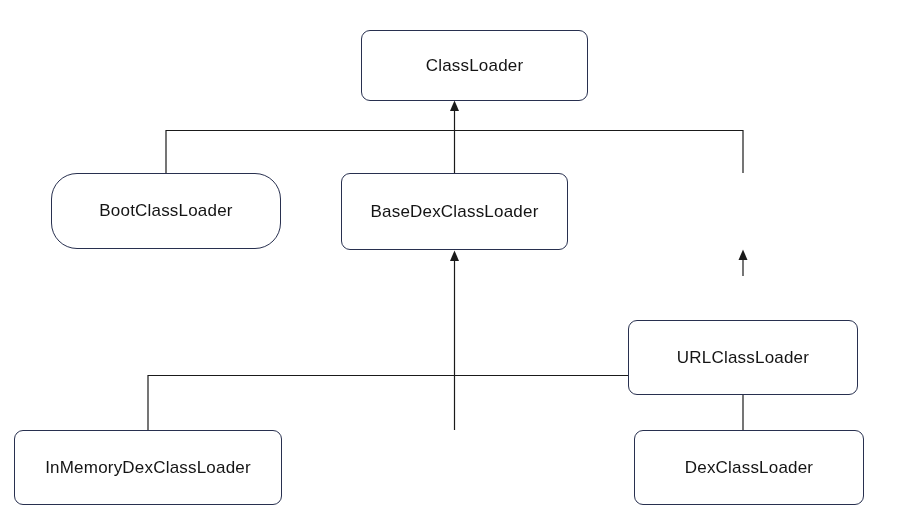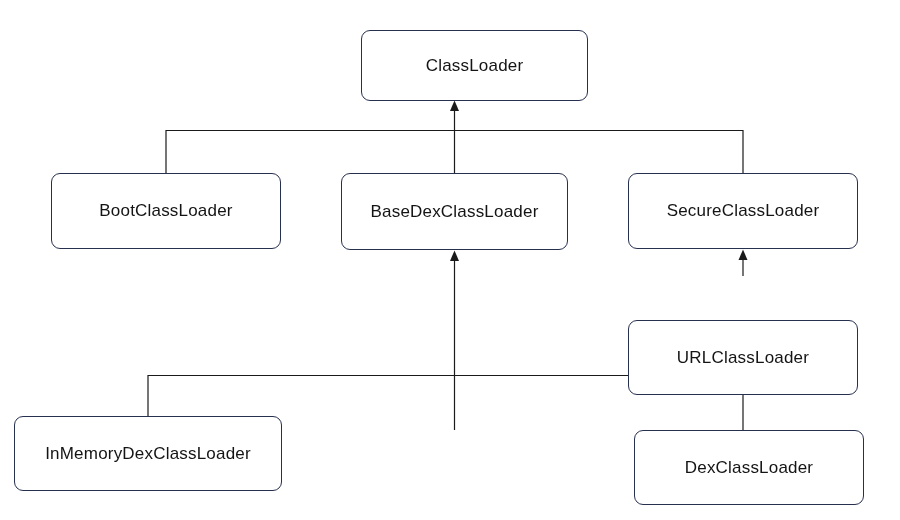--- a/index.html
+++ b/index.html
@@ -31,25 +31,25 @@
     border: 1.6px solid var(--box-border);
     border-radius: 9px;
     display: flex;
     align-items: center;
     justify-content: center;
     font-size: 17px;
     letter-spacing: 0.2px;
     color: var(--text);
   }
   .n-classloader            { left: 341px; top:  30px; width: 227px; height: 71px; margin-left: 20px; }
-  .n-bootclassloader        { left:  51px; top: 173px; width: 230px; height: 76px; }
+  .n-bootclassloader        { left:  51px; top: 173px; width: 230px; height: 76px; border-radius: 26px; }
   .n-basedexclassloader     { left: 341px; top: 173px; width: 227px; height: 77px; text-align: right; }
   .n-secureclassloader      { left: 628px; top: 173px; width: 230px; height: 76px; }
   .n-urlclassloader         { left: 628px; top: 276px; width: 230px; height: 75px; margin-top: 44px; }
-  .n-inmemorydexclassloader { left:  14px; top: 416px; width: 268px; height: 75px; }
+  .n-inmemorydexclassloader { left:  14px; top: 430px; width: 268px; height: 75px; }
   .n-pathclassloader        { left: 341px; top: 430px; width: 227px; height: 75px; }
   .n-dexclassloader         { left: 634px; top: 430px; width: 230px; height: 75px; }
 </style>
 </head>
 <body>
 
 <div class="stage">
 
   <svg class="edges" viewBox="0 0 900 520" xmlns="http://www.w3.org/2000/svg" aria-hidden="true">
 
@@ -74,23 +74,20 @@
   </div>
 
   <div class="node n-bootclassloader">
     <span>BootClassLoader</span>
   </div>
 
   <div class="node n-basedexclassloader">
     <span>BaseDexClassLoader</span>
   </div>
 
-  <div class="node n-secureclassloader">
-    <span>SecureClassLoader</span>
-  </div>
 
   <div class="node n-urlclassloader">
     <span>URLClassLoader</span>
   </div>
 
   <div class="node n-inmemorydexclassloader">
     <span>InMemoryDexClassLoader</span>
   </div>
 
 

